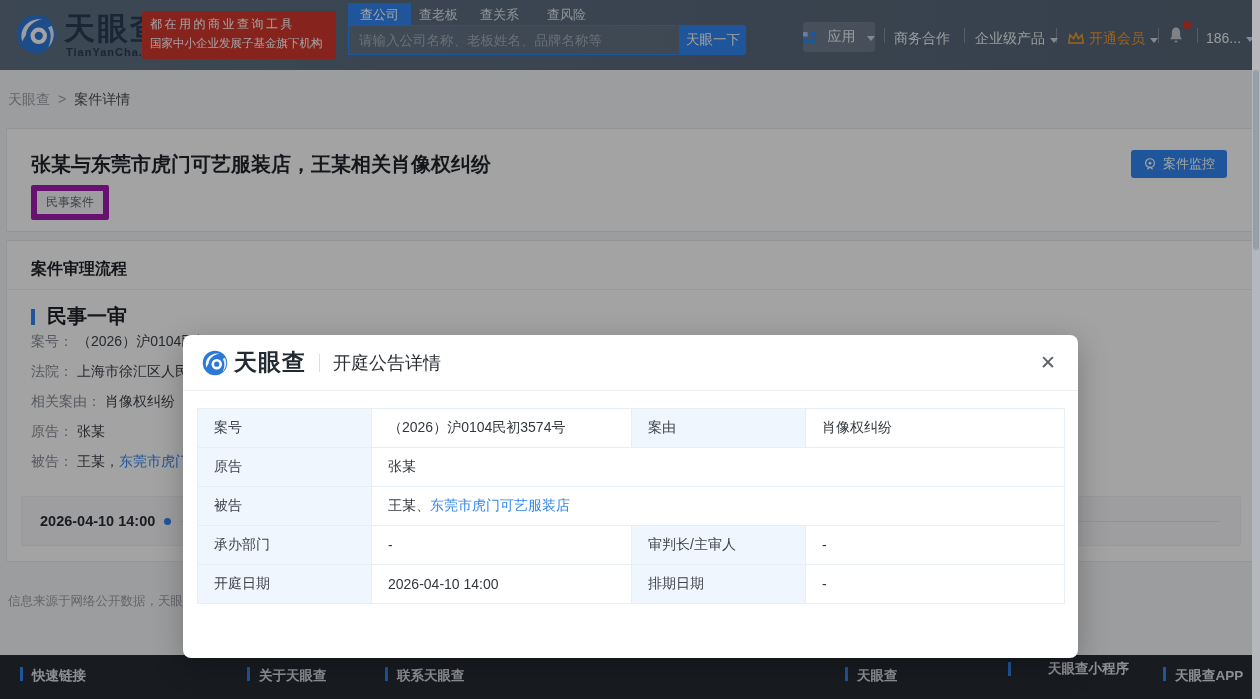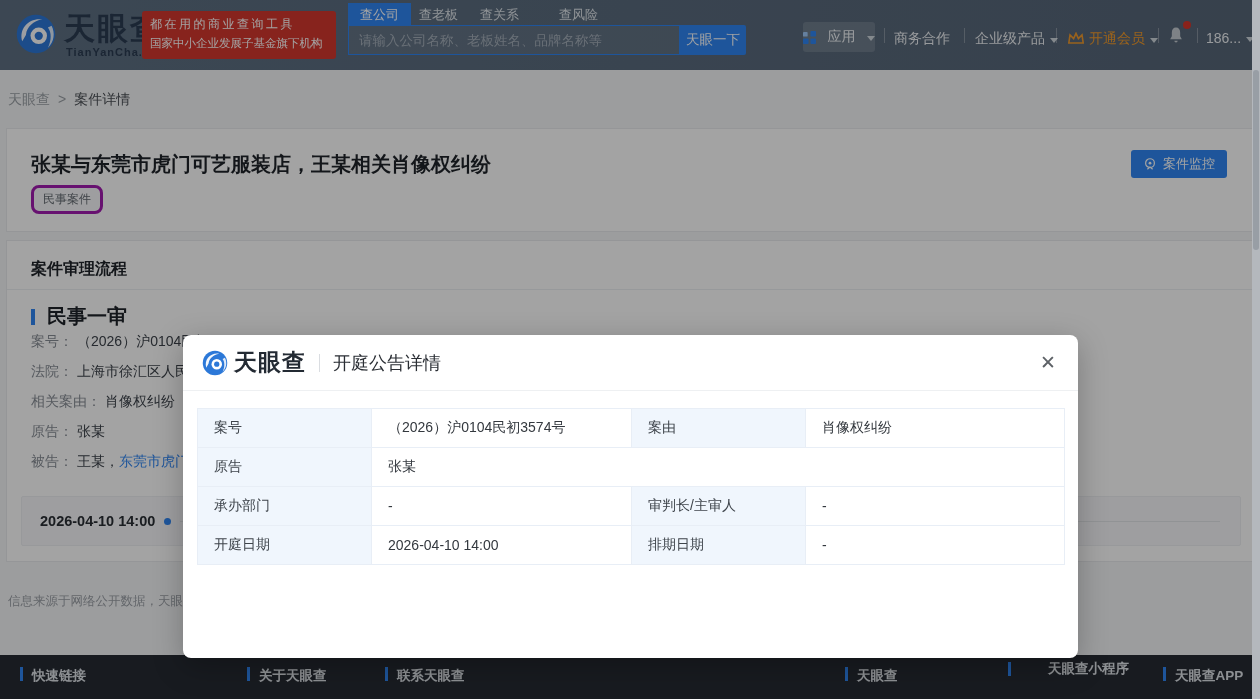--- a/index.html
+++ b/index.html
@@ -44,21 +44,21 @@
 
   
   .breadcrumb { position:absolute; left:8px; top:91px; font-size:14px; color:#9aa0a6; display:flex; gap:8px; }
   .breadcrumb .cur { color:#4a4f55; }
 
   
   .card { position:absolute; left:6px; width:1248px; background:#fff; border:1px solid #e9ebee; }
   .title-card { top:128px; height:104px; }
   .case-title { position:absolute; left:24px; top:22px; font-size:20px; font-weight:bold; color:#1f2329; }
   .case-tag { position:absolute; left:24px; top:56px; font-size:12px; color:#646a72; background:#f7f8fa;
-              border:3px solid #a21caf; border-radius:8px; padding:3px 9px; }
+              border:6px solid #a21caf; border-radius:2px; padding:3px 9px; }
   .monitor-btn { position:absolute; right:26px; top:21px; height:28px; background:#2f85f2; border:none;
                  border-radius:3px; color:#fff; font-size:13px; padding:0 12px; display:flex;
                  align-items:center; gap:6px; cursor:pointer; }
 
   .flow-card { top:240px; height:322px; }
   .flow-header { position:absolute; left:24px; top:18px; font-size:16px; font-weight:bold; color:#1f2329; }
   .flow-divider { position:absolute; left:0; top:48px; width:100%; height:1px; background:#edf0f2; }
   .stage-row { position:absolute; left:24px; top:62px; display:flex; align-items:center; gap:12px; }
   .stage-bar { width:4px; height:16px; background:#2f85f2; }
   .stage-title { font-size:20px; font-weight:bold; color:#1f2329; }
@@ -123,21 +123,21 @@
 
   <div class="badge">
     <div class="l1">都在用的商业查询工具</div>
     <div class="l2">国家中小企业发展子基金旗下机构</div>
   </div>
 
   <div class="search-tabs">
     <div class="search-tab active">查公司</div>
     <div class="search-tab" style="">查老板</div>
     <div class="search-tab" style="margin-left:6px">查关系</div>
-    <div class="search-tab" style="margin-left:24px">查风险</div>
+    <div class="search-tab" style="margin-left:12px">查风险</div>
   </div>
   <input class="search-input" placeholder="请输入公司名称、老板姓名、品牌名称等" style="">
   <button class="search-btn">天眼一下</button>
 
   <div class="nav-apps">
     <svg width="13" height="13" viewBox="0 0 14 14">
       <rect x="0" y="1" width="5" height="5" rx="1" fill="#9fc9f9"></rect>
       <rect x="8" y="0" width="6" height="6" rx="1" fill="#2f85f2"></rect>
       <rect x="0" y="8" width="6" height="6" rx="1" fill="#2f85f2"></rect>
       <rect x="8" y="8" width="6" height="6" rx="1" fill="#2f85f2"></rect>
@@ -278,20 +278,24 @@
         <td class="k">案号</td>
         <td class="v" style="width:260px">（2026）沪0104民初3574号</td>
         <td class="k">案由</td>
         <td class="v" style="width:259px">肖像权纠纷</td>
       </tr>
       <tr>
         <td class="k">原告</td>
         <td class="v" colspan="3">张某</td>
       </tr>
       <tr>
+        <td class="k">被告</td>
+        <td class="v" colspan="3"><span>王某、</span><span class="link">东莞市虎门可艺服装店</span></td>
+      </tr>
+      <tr>
         <td class="k">承办部门</td>
         <td class="v">-</td>
         <td class="k">审判长/主审人</td>
         <td class="v">-</td>
       </tr>
       <tr>
         <td class="k">开庭日期</td>
         <td class="v">2026-04-10 14:00</td>
         <td class="k">排期日期</td>
         <td class="v">-</td>

